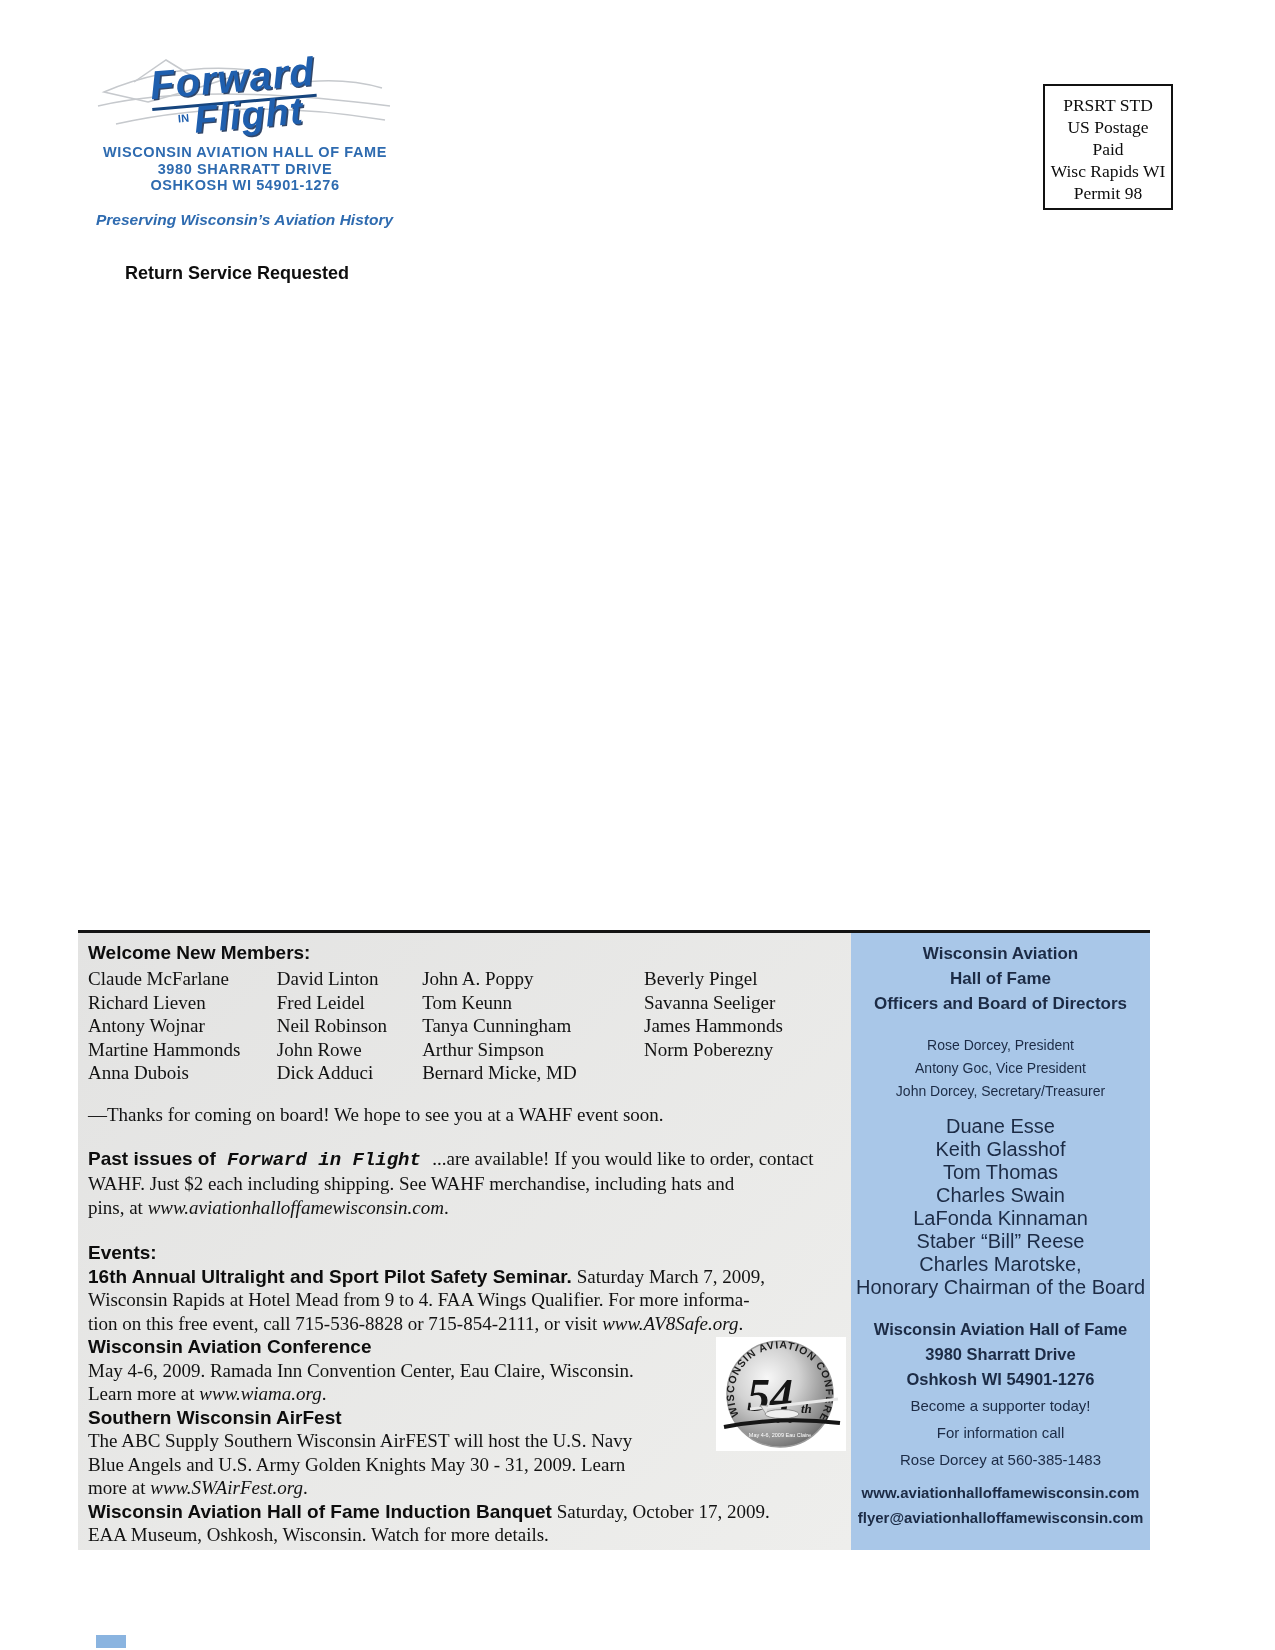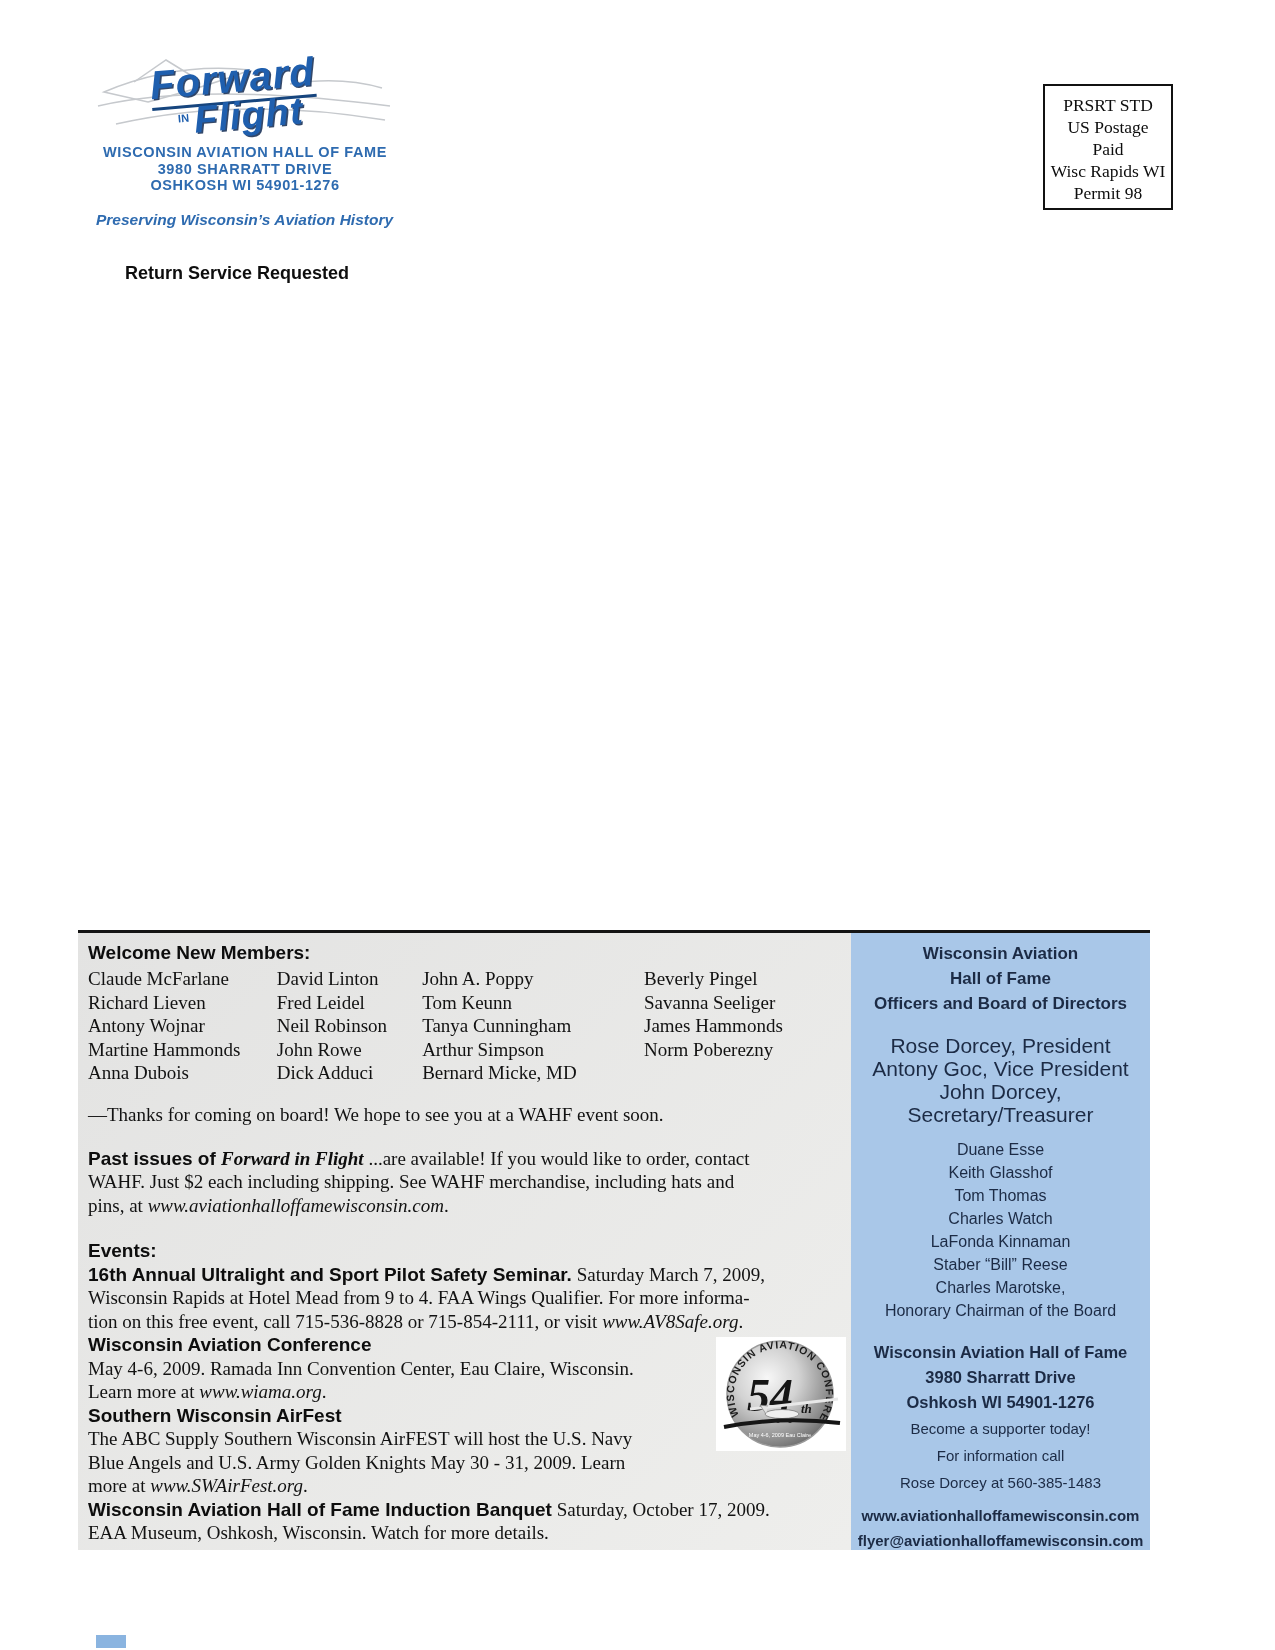--- a/index.html
+++ b/index.html
@@ -31,35 +31,35 @@
            background:linear-gradient(135deg,#e3e3e2,#eeeeec);box-sizing:border-box;padding:8px 0 0 10px;}
   .serif{font-family:"Liberation Serif","DejaVu Serif",serif;}
   .members-heading{font-weight:bold;font-size:19px;line-height:24px;color:#0d0d0d;}
   .members-grid{display:flex;margin-top:2px;}
   .mcol{font-family:"Liberation Serif","DejaVu Serif",serif;font-size:19px;line-height:23.5px;color:#121212;}
   .mcol1{width:196px;} .mcol2{width:151px;} .mcol3{width:193px;} .mcol4{width:215px;margin-left:36px;}
   .thanks{margin-top:18px;font-size:19px;line-height:24px;color:#121212;}
   .para{margin-top:20px;}
   .pline,.evline{font-size:19px;line-height:23.5px;color:#121212;white-space:nowrap;}
   .b{font-family:"Liberation Sans","DejaVu Sans",sans-serif;font-weight:bold;color:#0d0d0d;}
-  .bi{font-family:Liberation Serif, serif;font-weight:bold;font-style:italic;color:#0d0d0d;}
+  .bi{font-family:Liberation Mono, monospace;font-weight:bold;font-style:italic;color:#0d0d0d;margin-left:6px;}
   .it{font-style:italic;}
   .events-heading{margin-top:22px;font-weight:bold;font-size:19px;line-height:23.5px;color:#0d0d0d;}
 
   
   .badge{position:absolute;left:716px;top:1337px;width:130px;height:114px;background:#ffffff;}
 
   
   .sidebar{position:absolute;left:851px;top:933px;width:299px;height:617px;background:#a9c7e8;
            text-align:center;color:#1c2b45;box-sizing:border-box;padding-top:8px;}
   .sb-head div{font-weight:bold;font-size:17px;line-height:25px;}
   .sb-officers{margin-top:18px;}
-  .sb-officers div{font-size:21px;line-height:23px;}
+  .sb-officers div{font-size:14px;line-height:23px;}
   .sb-board{margin-top:12px;}
-  .sb-board div{font-size:16px;line-height:23px;}
+  .sb-board div{font-size:20px;line-height:23px;}
   .sb-address{margin-top:18px;}
   .sb-address div{font-weight:bold;font-size:16.5px;line-height:25px;}
   .sb-support div{font-size:15px;line-height:27px;}
   .sb-links{margin-top:7px;}
   .sb-links div{font-weight:bold;font-size:15px;line-height:25px;}
 
   .corner-mark{position:absolute;left:96px;top:1635px;width:30px;height:13px;background:#8ab4e0;}
 </style>
 </head>
 <body>
@@ -206,21 +206,21 @@
       </div>
     <div class="sb-officers">
         <div>Rose Dorcey, President</div>
         <div>Antony Goc, Vice President</div>
         <div>John Dorcey, Secretary/Treasurer</div>
       </div>
     <div class="sb-board">
         <div>Duane Esse</div>
         <div>Keith Glasshof</div>
         <div>Tom Thomas</div>
-        <div>Charles Watch</div>
+        <div>Charles Swain</div>
         <div>LaFonda Kinnaman</div>
         <div>Staber “Bill” Reese</div>
         <div>Charles Marotske,</div>
         <div>Honorary Chairman of the Board</div>
       </div>
     <div class="sb-address">
         <div>Wisconsin Aviation Hall of Fame</div>
         <div>3980 Sharratt Drive</div>
         <div>Oshkosh WI  54901-1276</div>
       </div>

